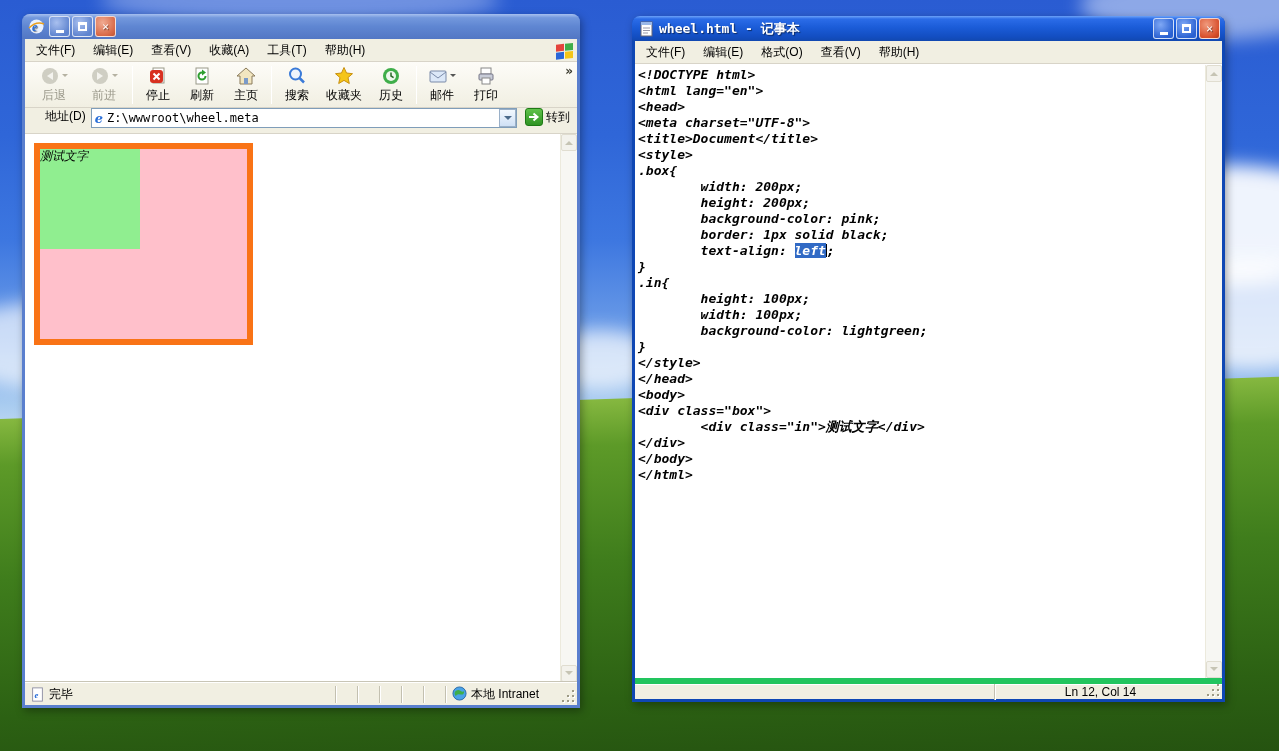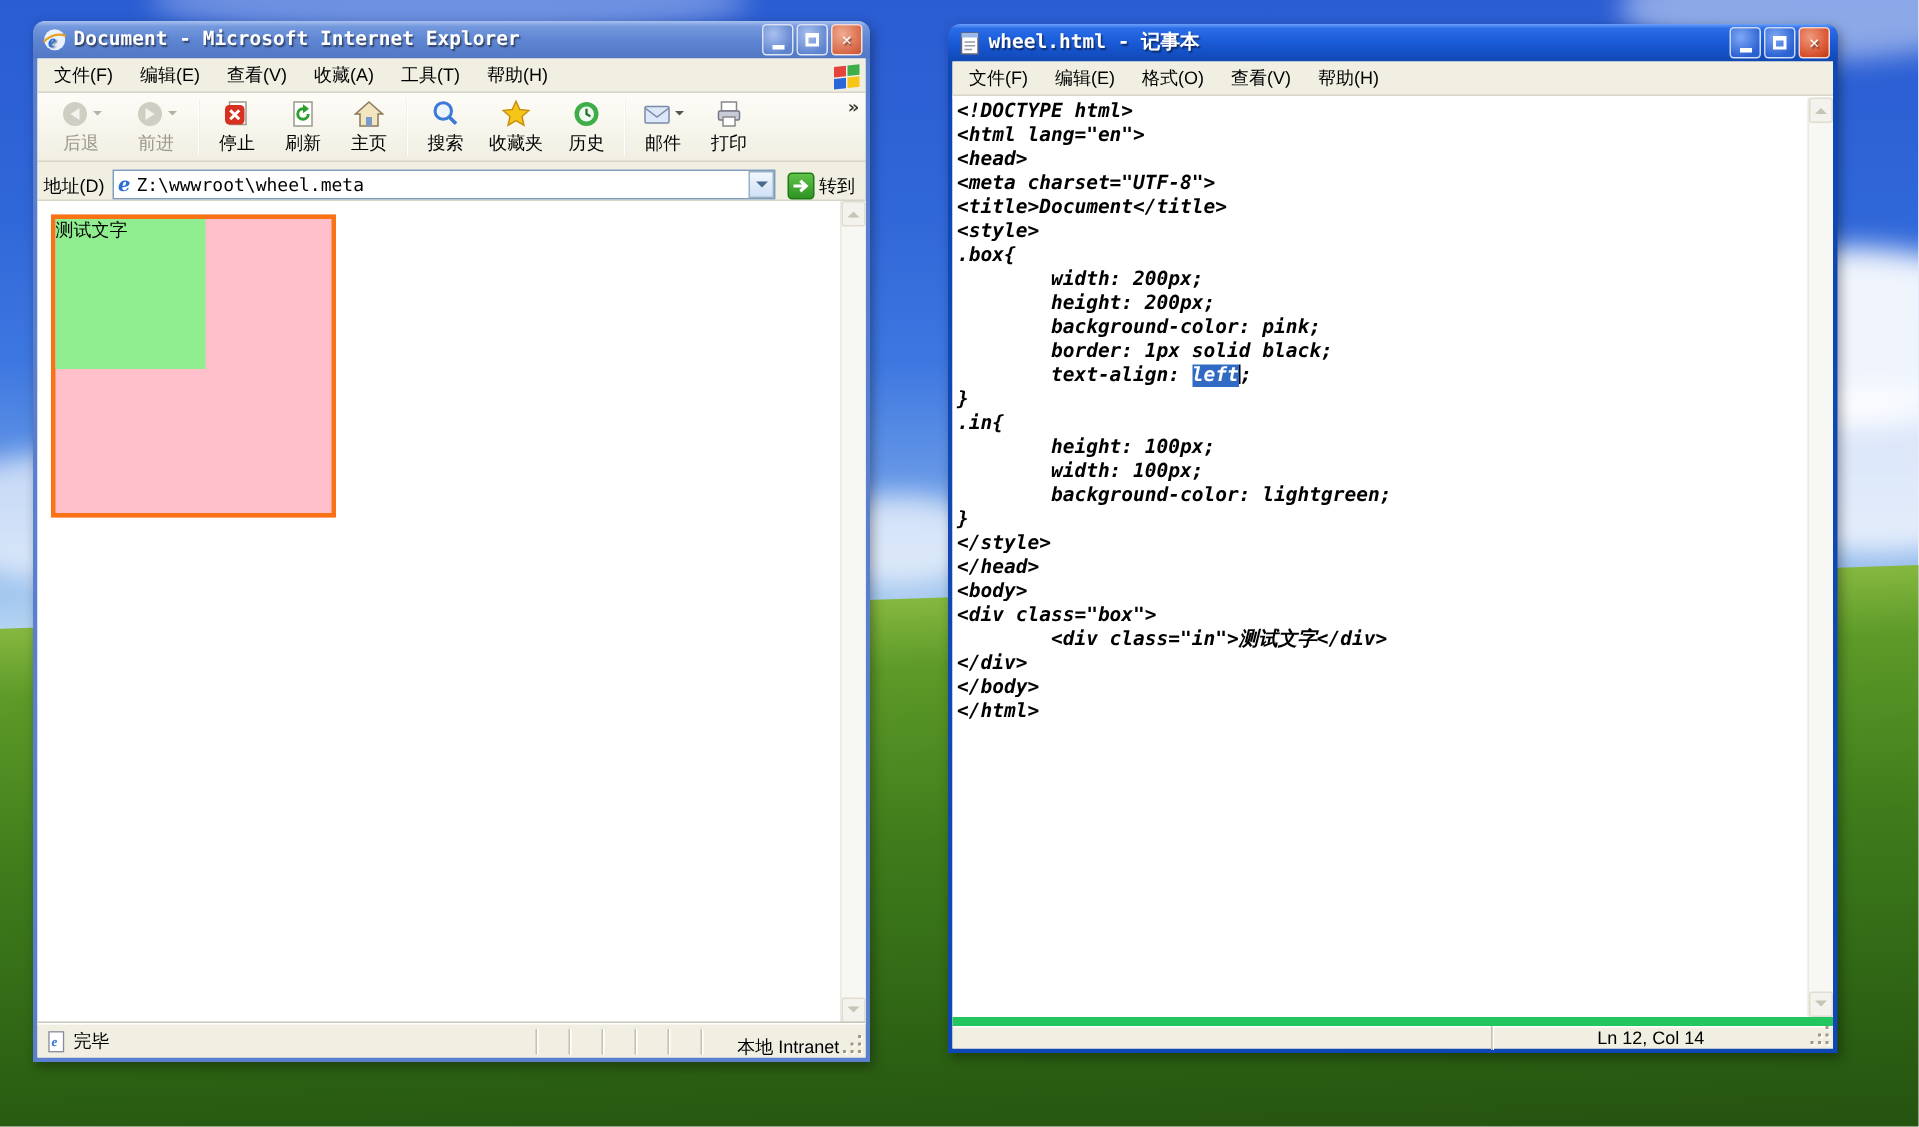--- a/index.html
+++ b/index.html
@@ -61,51 +61,51 @@
     justify-content:center; font-size:12px; color:#000; gap:1px; white-space:nowrap; }
   .tool-btn.narrow { width:44px; }
   .tool-btn.disabled { color:#9a988a; }
   .tool-btn .ic { height:20px; display:flex; align-items:flex-end; }
   .caret-down { width:0; height:0; border:3px solid transparent; border-top-color:#555;
     margin-left:2px; margin-bottom:6px; }
   .disabled .caret-down { border-top-color:#b5b2a2; }
   .vsep { width:1px; height:38px; background:#c9c6b6; border-right:1px solid #fff; margin:0 3px; }
   .overflow-chevron { position:absolute; right:4px; top:2px; font:bold 12px "DejaVu Sans",sans-serif; color:#3a3a2e; }
 
-  .addressbar { height:26px; display:flex; align-items:flex-end; padding:0 4px 0 4px;
+  .addressbar { height:26px; display:flex; align-items:flex-start; padding:0 4px 0 20px;
     border-bottom:1px solid #d8d4c8; background:#f1efe2; font-size:12px; gap:5px; }
   .addr-input { flex:1; height:20px; background:#fff; border:1px solid #7f9db9;
     display:flex; align-items:center; padding-left:3px; font:12px "DejaVu Sans Mono",monospace; }
   .addr-input .e-icon { font:bold italic 13px "DejaVu Serif",serif; color:#2a6fd8; margin-right:4px; }
   .addr-drop { width:17px; height:18px; margin-left:auto; background:linear-gradient(180deg,#f2f8fe,#cfe0f5);
     border:1px solid #9ab0c8; display:flex; align-items:center; justify-content:center; }
   .addr-drop .tri { width:0; height:0; border:4px solid transparent; border-top-color:#4a6a8a; margin-top:4px; }
   .go-btn { display:flex; align-items:center; gap:3px; padding:0 3px; }
   .go-ic { width:18px; height:18px; border-radius:3px; background:linear-gradient(180deg,#5fc24a,#2f9322);
     border:1px solid #1d7a14; display:flex; align-items:center; justify-content:center; }
 
   .ie-content { flex:1; display:flex; background:#fff; min-height:0; }
   .ie-page { flex:1; padding:9px 0 0 9px; position:relative; overflow:hidden; }
-  .demo-box { width:190px; height:202px; border:3px solid #f97316; }
+  .demo-box { width:219px; height:202px; border:6px solid #f97316;font-style:italic; }
   .demo-in { width:100px; height:100px; font-size:12px; line-height:14px; color:#000; }
 
   
   .vscroll { width:17px; background:#f7f7f3; display:flex; flex-direction:column;
     justify-content:space-between; border-left:1px solid #eceadd; }
   .sb-btn { height:17px; background:#f3f2ec; border:1px solid #e0ddd0; border-radius:2px;
     display:flex; align-items:center; justify-content:center; }
   .sb-up-tri { width:0; height:0; border:4px solid transparent; border-bottom-color:#c6c4b4; margin-top:-3px; }
   .sb-dn-tri { width:0; height:0; border:4px solid transparent; border-top-color:#c6c4b4; margin-bottom:-3px; }
 
   .statusbar { height:23px; background:#f1efe2; border-top:1px solid #fff; box-shadow:0 -1px 0 #c8c5b6;
     display:flex; align-items:center; font-size:12px; position:relative; }
   .status-left { flex:1; display:flex; align-items:center; gap:4px; padding-left:5px; }
   .status-pane { width:22px; height:17px; border-left:1px solid #c3c0b0; box-shadow:inset 1px 0 0 #fff; }
-  .status-zone { width:110px; height:17px; border-left:1px solid #c3c0b0; box-shadow:inset 1px 0 0 #fff;
-    display:flex; align-items:center; gap:4px; padding-left:6px;flex-direction:column; }
+  .status-zone { width:132px; height:17px; border-left:1px solid #c3c0b0; box-shadow:inset 1px 0 0 #fff;
+    display:flex; gap:4px; padding-left:6px; }
   .grip { position:absolute; right:1px; bottom:2px; width:13px; height:13px; }
   .grip i { position:absolute; width:2px; height:2px; background:#9d9a84; box-shadow:1px 1px 0 #fff; }
   .grip i:nth-child(1){right:2px;top:0;} .grip i:nth-child(2){right:2px;top:5px;}
   .grip i:nth-child(3){right:7px;top:5px;} .grip i:nth-child(4){right:2px;top:10px;}
   .grip i:nth-child(5){right:7px;top:10px;} .grip i:nth-child(6){right:12px;top:10px;}
 
   
   #np { left:632px; top:16px; width:593px; height:686px; }
   .np-editor { flex:1; display:flex; background:#fff; min-height:0; border-top:1px solid #fff; }
   .np-text { flex:1; padding:2px 0 0 3px; font:bold 13px/16px "DejaVu Sans Mono",monospace;
@@ -131,21 +131,20 @@
   <div class="grass"></div>
 </div>
 
 <div class="window inactive" id="ie">
   <div class="titlebar">
     <svg class="app-icon" viewBox="0 0 17 17">
       <circle cx="8.5" cy="8.5" r="7" fill="#eaf2ff"></circle>
       <text x="4" y="13" font-size="12" font-style="italic" font-weight="bold" fill="#2a6fd8" font-family="serif">e</text>
       <path d="M1 10 Q8 3 16 6" stroke="#e8a020" stroke-width="1.5" fill="none"></path>
     </svg>
-    <span class="title-text">Document - Microsoft Internet Explorer</span>
     <span class="tb-buttons">
       <span class="tbtn minmax">
           <span class="glyph-min"></span>
         </span>
       <span class="tbtn minmax">
           <span class="glyph-max"></span>
         </span>
       <span class="tbtn close">✕</span>
     </span>
   </div>

